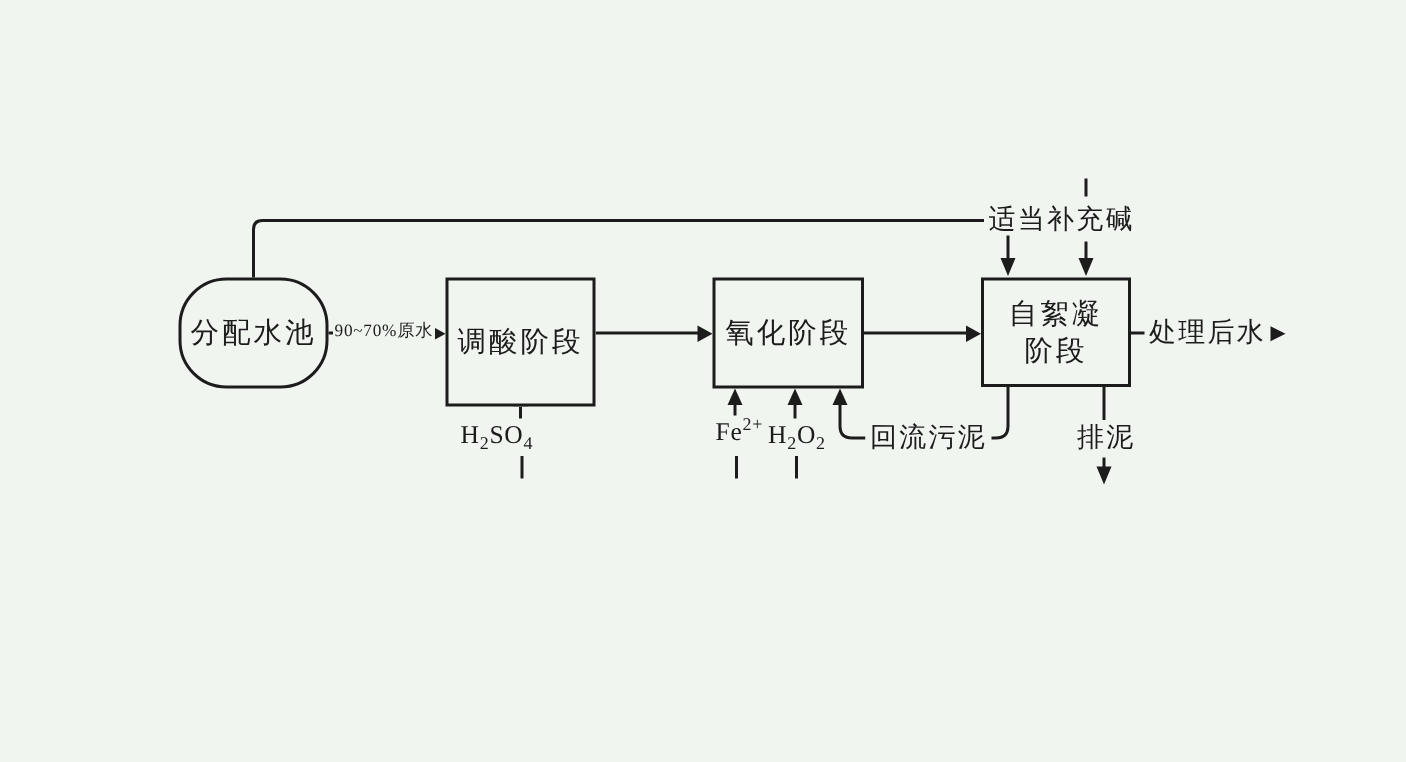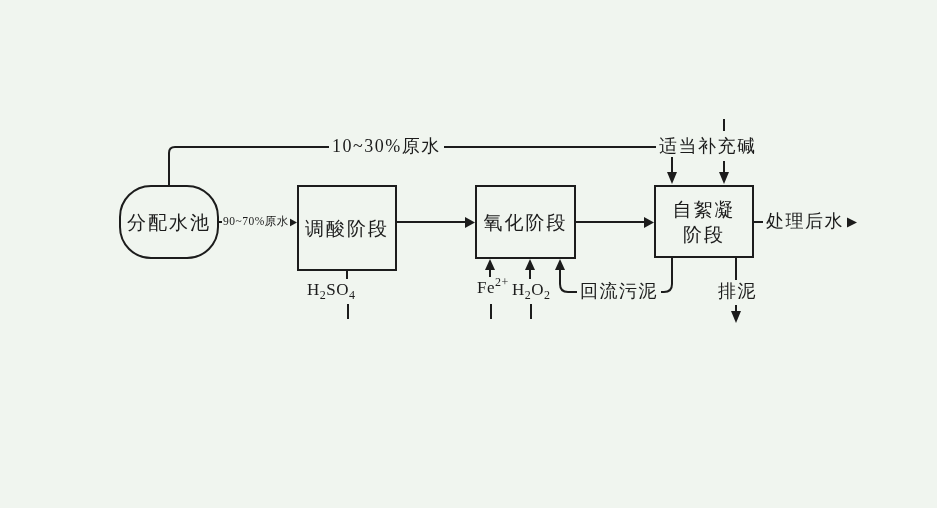--- a/index.html
+++ b/index.html
@@ -108,21 +108,20 @@
     <span>调酸阶段</span>
   </div>
   <div class="box" id="box-3">
     <span>氧化阶段</span>
   </div>
   <div class="box" id="box-4">
     <span>自絮凝</span>
     <span>阶段</span>
   </div>
 
-  <div class="lbl" id="lbl-bypass">10~30%原水</div>
   <div class="lbl small" id="lbl-main-feed">90~70%原水</div>
   <div class="lbl" id="lbl-alkali">适当补充碱</div>
   <div class="lbl" id="lbl-treated">处理后水</div>
   <div class="lbl" id="lbl-recycle">回流污泥</div>
   <div class="lbl" id="lbl-discharge">排泥</div>
 
   <div class="lbl chem" id="chem-h2so4">
     <span>H</span><sub>2</sub><span>SO</span><sub>4</sub>
   </div>
   <div class="lbl chem" id="chem-fe">

